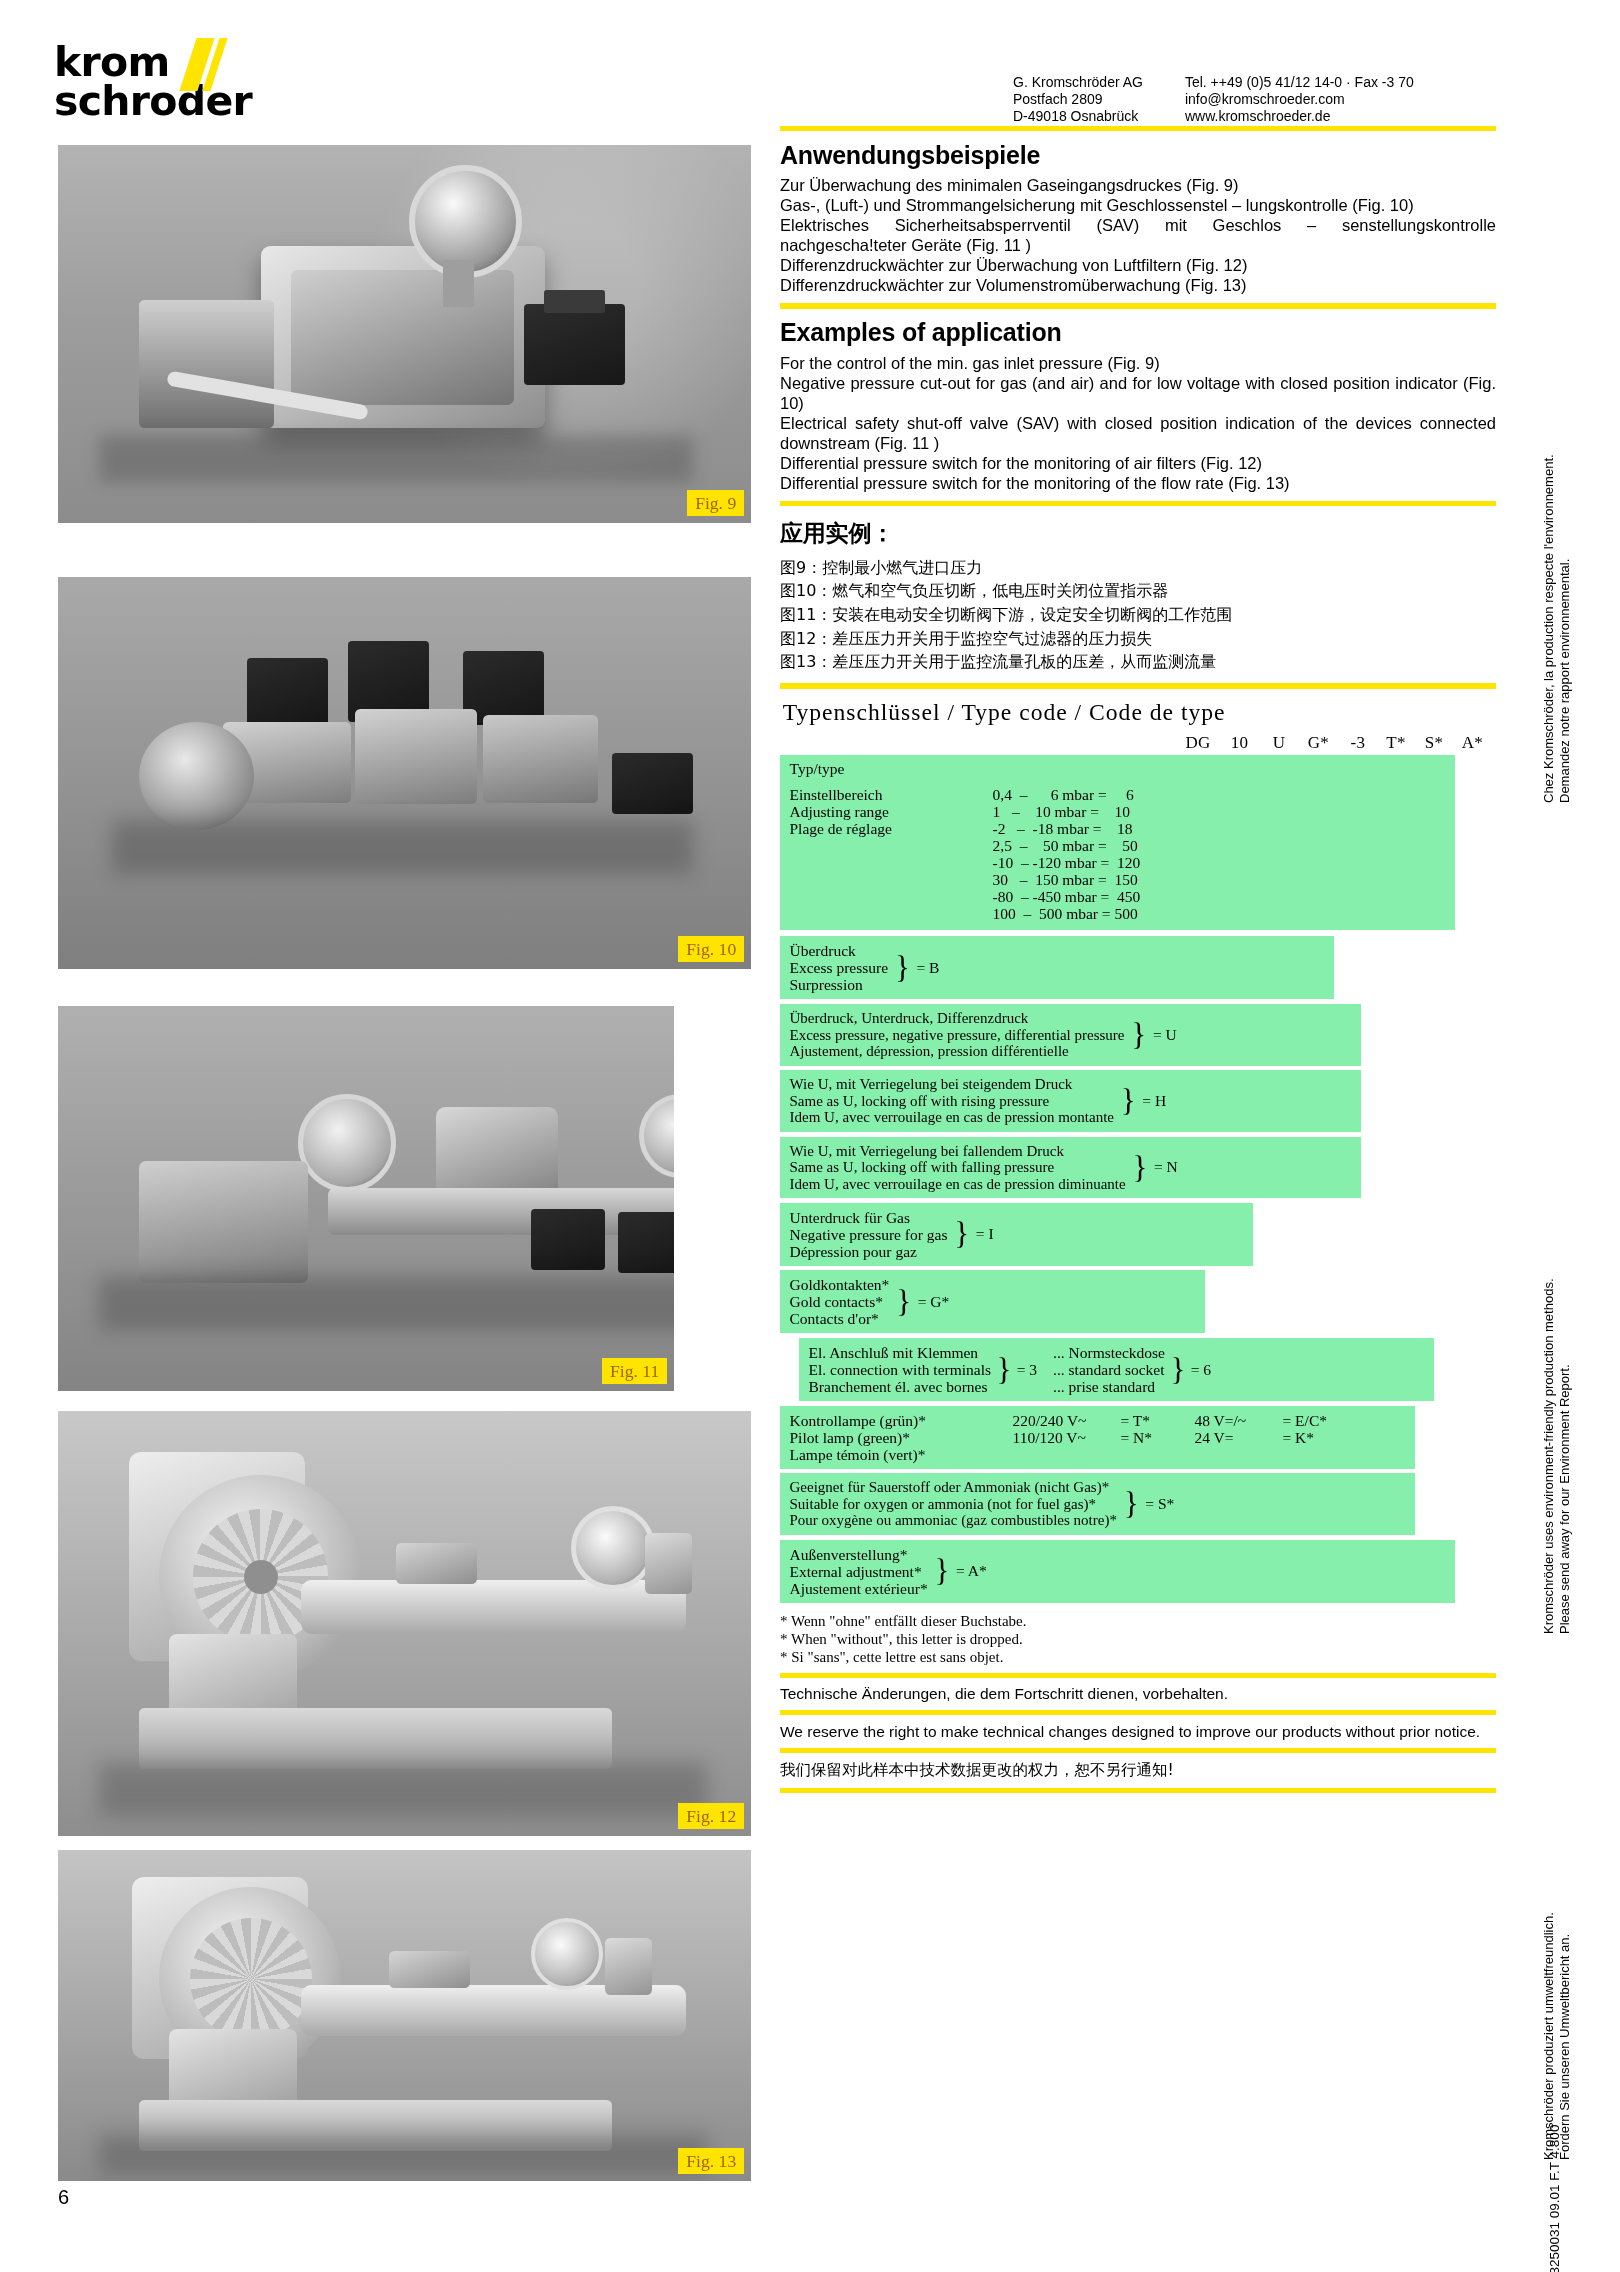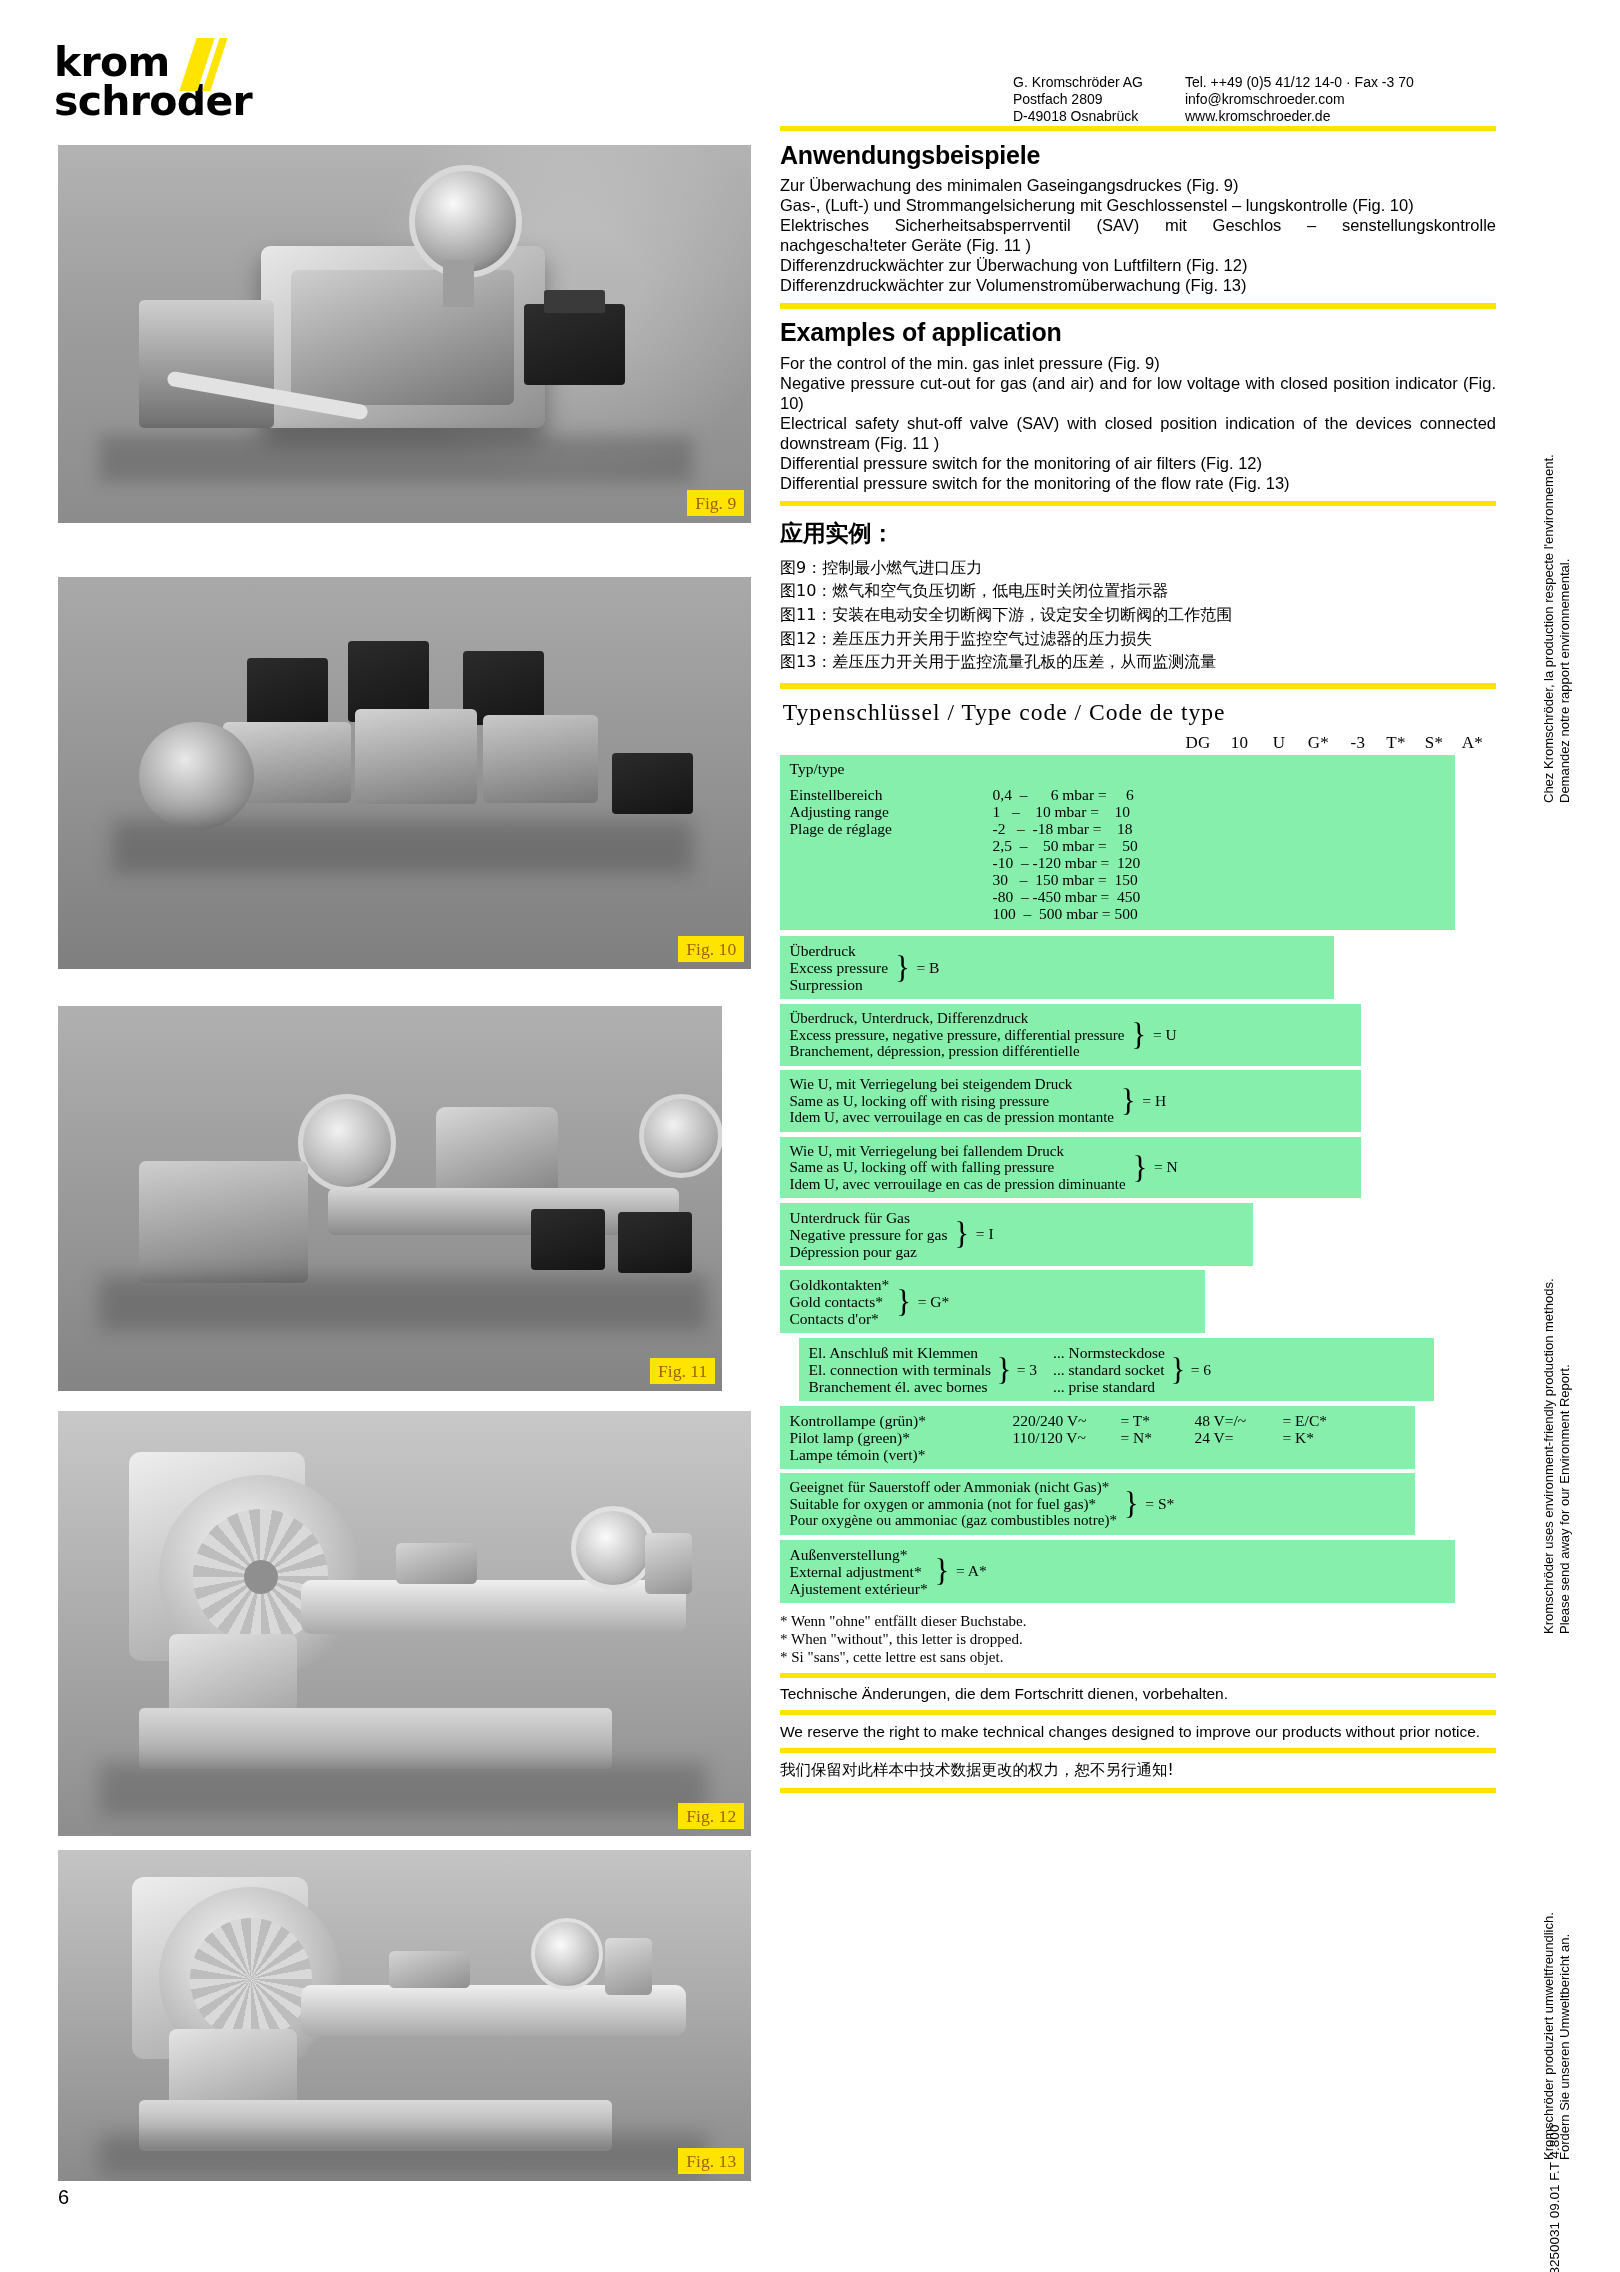--- a/index.html
+++ b/index.html
@@ -186,21 +186,21 @@
     <div style="position:absolute;left:405px;top:74px;width:81px;height:74px;background:linear-gradient(160deg,#2b2b2b,#151515);border-radius:4px;"></div>
     <div style="position:absolute;left:165px;top:145px;width:128px;height:81px;background:linear-gradient(170deg,#d2d2d2,#7d7d7d);border-radius:5.4px;"></div>
     <div style="position:absolute;left:297px;top:132px;width:122px;height:95px;background:linear-gradient(170deg,#d2d2d2,#7d7d7d);border-radius:5.4px;"></div>
     <div style="position:absolute;left:425px;top:138px;width:115px;height:88px;background:linear-gradient(170deg,#c9c9c9,#777777);border-radius:5.4px;"></div>
     <div style="position:absolute;left:81px;top:145px;width:115px;height:108px;border-radius:50%;background:radial-gradient(circle at 40% 35%,#e9e9e9,#8d8d8d 70%,#5a5a5a);"></div>
     <div style="position:absolute;left:554px;top:176px;width:81px;height:61px;background:linear-gradient(160deg,#2b2b2b,#151515);border-radius:4px;"></div>
     <div style="position:absolute;left:54px;top:243px;width:581px;height:54px;background:rgba(0,0,0,0.2);filter:blur(9.5px);"></div>
     <div class="figlabel">Fig. 10</div>
   </div>
 
-  <div class="figbox" style="left:58px; top:1006px; width:664px; height:385px;
+  <div class="figbox" style="left:58px; top:1006px; width:616px; height:385px;
               background:linear-gradient(180deg,#b0b0b0 0%,#9a9a9a 50%,#848484 100%);">
     <div style="position:absolute;left:240px;top:88px;width:88px;height:88px;border-radius:50%;background:radial-gradient(circle at 40% 35%,#f2f2f2,#a6a6a6 70%,#555);border:5.4px solid #d6d6d6;"></div>
     <div style="position:absolute;left:581px;top:88px;width:74px;height:74px;border-radius:50%;background:radial-gradient(circle at 40% 35%,#f2f2f2,#a6a6a6 70%,#555);border:5.4px solid #d6d6d6;"></div>
     <div style="position:absolute;left:378px;top:101px;width:122px;height:101px;background:linear-gradient(160deg,#d8d8d8,#7b7b7b);border-radius:9.5px;"></div>
     <div style="position:absolute;left:81px;top:155px;width:169px;height:122px;background:linear-gradient(170deg,#cfcfcf,#7a7a7a);border-radius:6.8px;"></div>
     <div style="position:absolute;left:270px;top:182px;width:351px;height:47px;background:linear-gradient(180deg,#d8d8d8,#8a8a8a);border-radius:6.8px;"></div>
     <div style="position:absolute;left:473px;top:203px;width:74px;height:61px;background:linear-gradient(160deg,#2b2b2b,#151515);border-radius:4px;"></div>
     <div style="position:absolute;left:560px;top:206px;width:74px;height:61px;background:linear-gradient(160deg,#2b2b2b,#151515);border-radius:4px;"></div>
     <div style="position:absolute;left:41px;top:270px;width:608px;height:54px;background:rgba(0,0,0,0.2);filter:blur(9.5px);"></div>
     <div class="figlabel">Fig. 11</div>
@@ -319,21 +319,21 @@
           <div class="brace" style="padding:0 2.7px 0 6.8px;">}</div>
           <div class="eq">= B</div>
         </div>
       </div>
 
       <div class="band" style="width:581px;">
         <div class="inner flexrow">
           <div>
             <div class="row-txt small">Überdruck, Unterdruck, Differenzdruck</div>
             <div class="row-txt small">Excess pressure, negative pressure, differential pressure</div>
-            <div class="row-txt small">Branchement, dépression, pression différentielle</div>
+            <div class="row-txt small">Ajustement, dépression, pression différentielle</div>
           </div>
           <div class="brace" style="padding:0 2.7px 0 6.8px;">}</div>
           <div class="eq">= U</div>
         </div>
       </div>
 
       <div class="band" style="width:581px;">
         <div class="inner flexrow">
           <div>
             <div class="row-txt small">Wie U, mit Verriegelung bei steigendem Druck</div>

